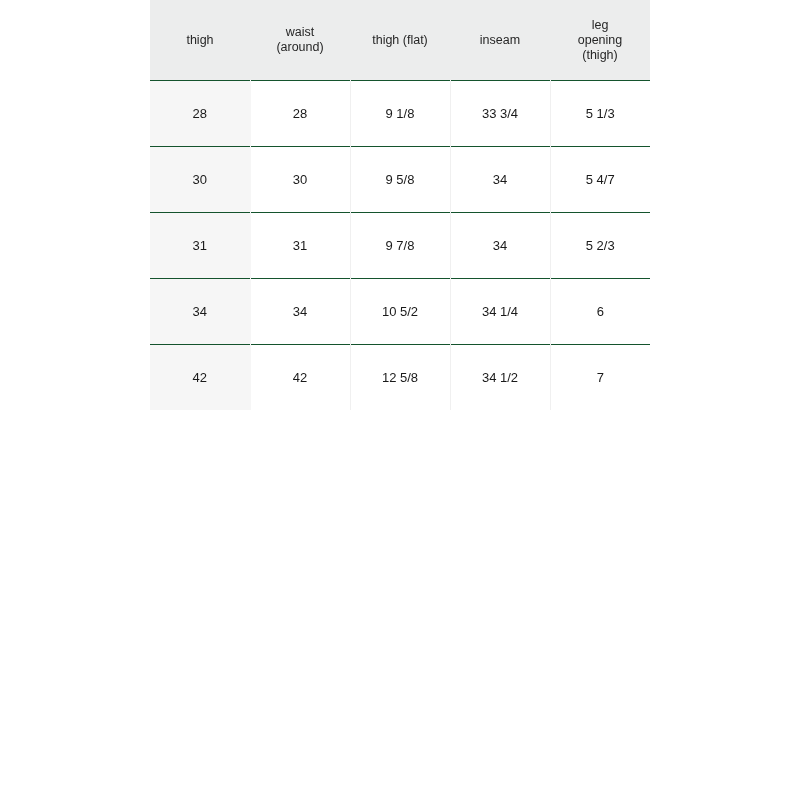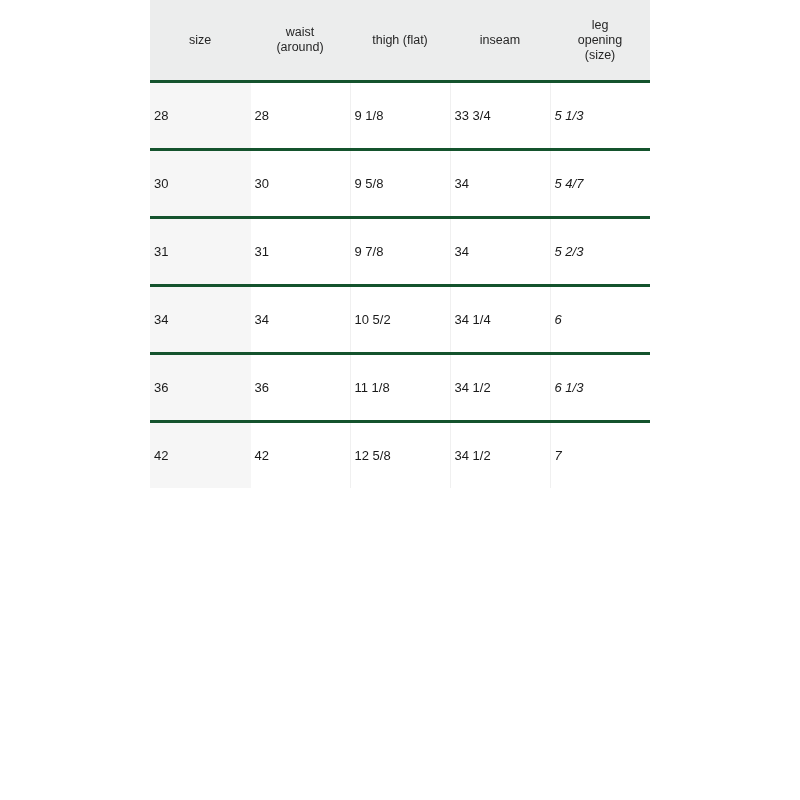--- a/index.html
+++ b/index.html
@@ -49,33 +49,32 @@
     font-size: 12.5px;
     line-height: 15px;
     color: #262626;
     border: none;
   }
 
   
   tbody tr.data-row td {
     height: 65px;
     padding: 0 4px;
-    text-align: left;
+    text-align: center;
     vertical-align: middle;
     font-size: 13px;
     line-height: 16px;
     color: #1a1a1a;
     background: #ffffff;
-    border-top: 3px solid #14532d;
+    border-top: 1px solid #14532d;
     border-right: 1px solid #f0f0f0;
   }
 
   tbody tr.data-row td:last-child {
     border-right: none;
-    font-style: italic;
   }
 
   
   tbody tr.data-row td.size-cell {
     background: #f6f6f6;
     border-right: 1px solid #f6f6f6;
   }
 
   .hdr-line {
     display: block;
@@ -90,36 +89,36 @@
       <colgroup>
         <col>
           <col>
           <col>
           <col>
           <col>
       </colgroup>
       <thead>
         <tr class="header-row">
           <th>
-            <span class="hdr-line">size</span>
+            <span class="hdr-line">thigh</span>
           </th>
           <th>
             <span class="hdr-line">waist</span>
             <span class="hdr-line">(around)</span>
           </th>
           <th>
             <span class="hdr-line">thigh (flat)</span>
           </th>
           <th>
             <span class="hdr-line">inseam</span>
           </th>
           <th>
             <span class="hdr-line">leg</span>
             <span class="hdr-line">opening</span>
-            <span class="hdr-line">(size)</span>
+            <span class="hdr-line">(thigh)</span>
           </th>
         </tr>
       </thead>
       <tbody>
         <tr class="data-row">
           <td class="size-cell">28</td>
           <td>28</td>
           <td>9 1/8</td>
           <td>33 3/4</td>
           <td>5 1/3</td>
@@ -139,27 +138,20 @@
           <td>5 2/3</td>
         </tr>
         <tr class="data-row">
           <td class="size-cell">34</td>
           <td>34</td>
           <td>10 5/2</td>
           <td>34 1/4</td>
           <td>6</td>
         </tr>
         <tr class="data-row">
-          <td class="size-cell">36</td>
-          <td>36</td>
-          <td>11 1/8</td>
-          <td>34 1/2</td>
-          <td>6 1/3</td>
-        </tr>
-        <tr class="data-row">
           <td class="size-cell">42</td>
           <td>42</td>
           <td>12 5/8</td>
           <td>34 1/2</td>
           <td>7</td>
         </tr>
       </tbody>
     </table>
   </div>
 </div>

